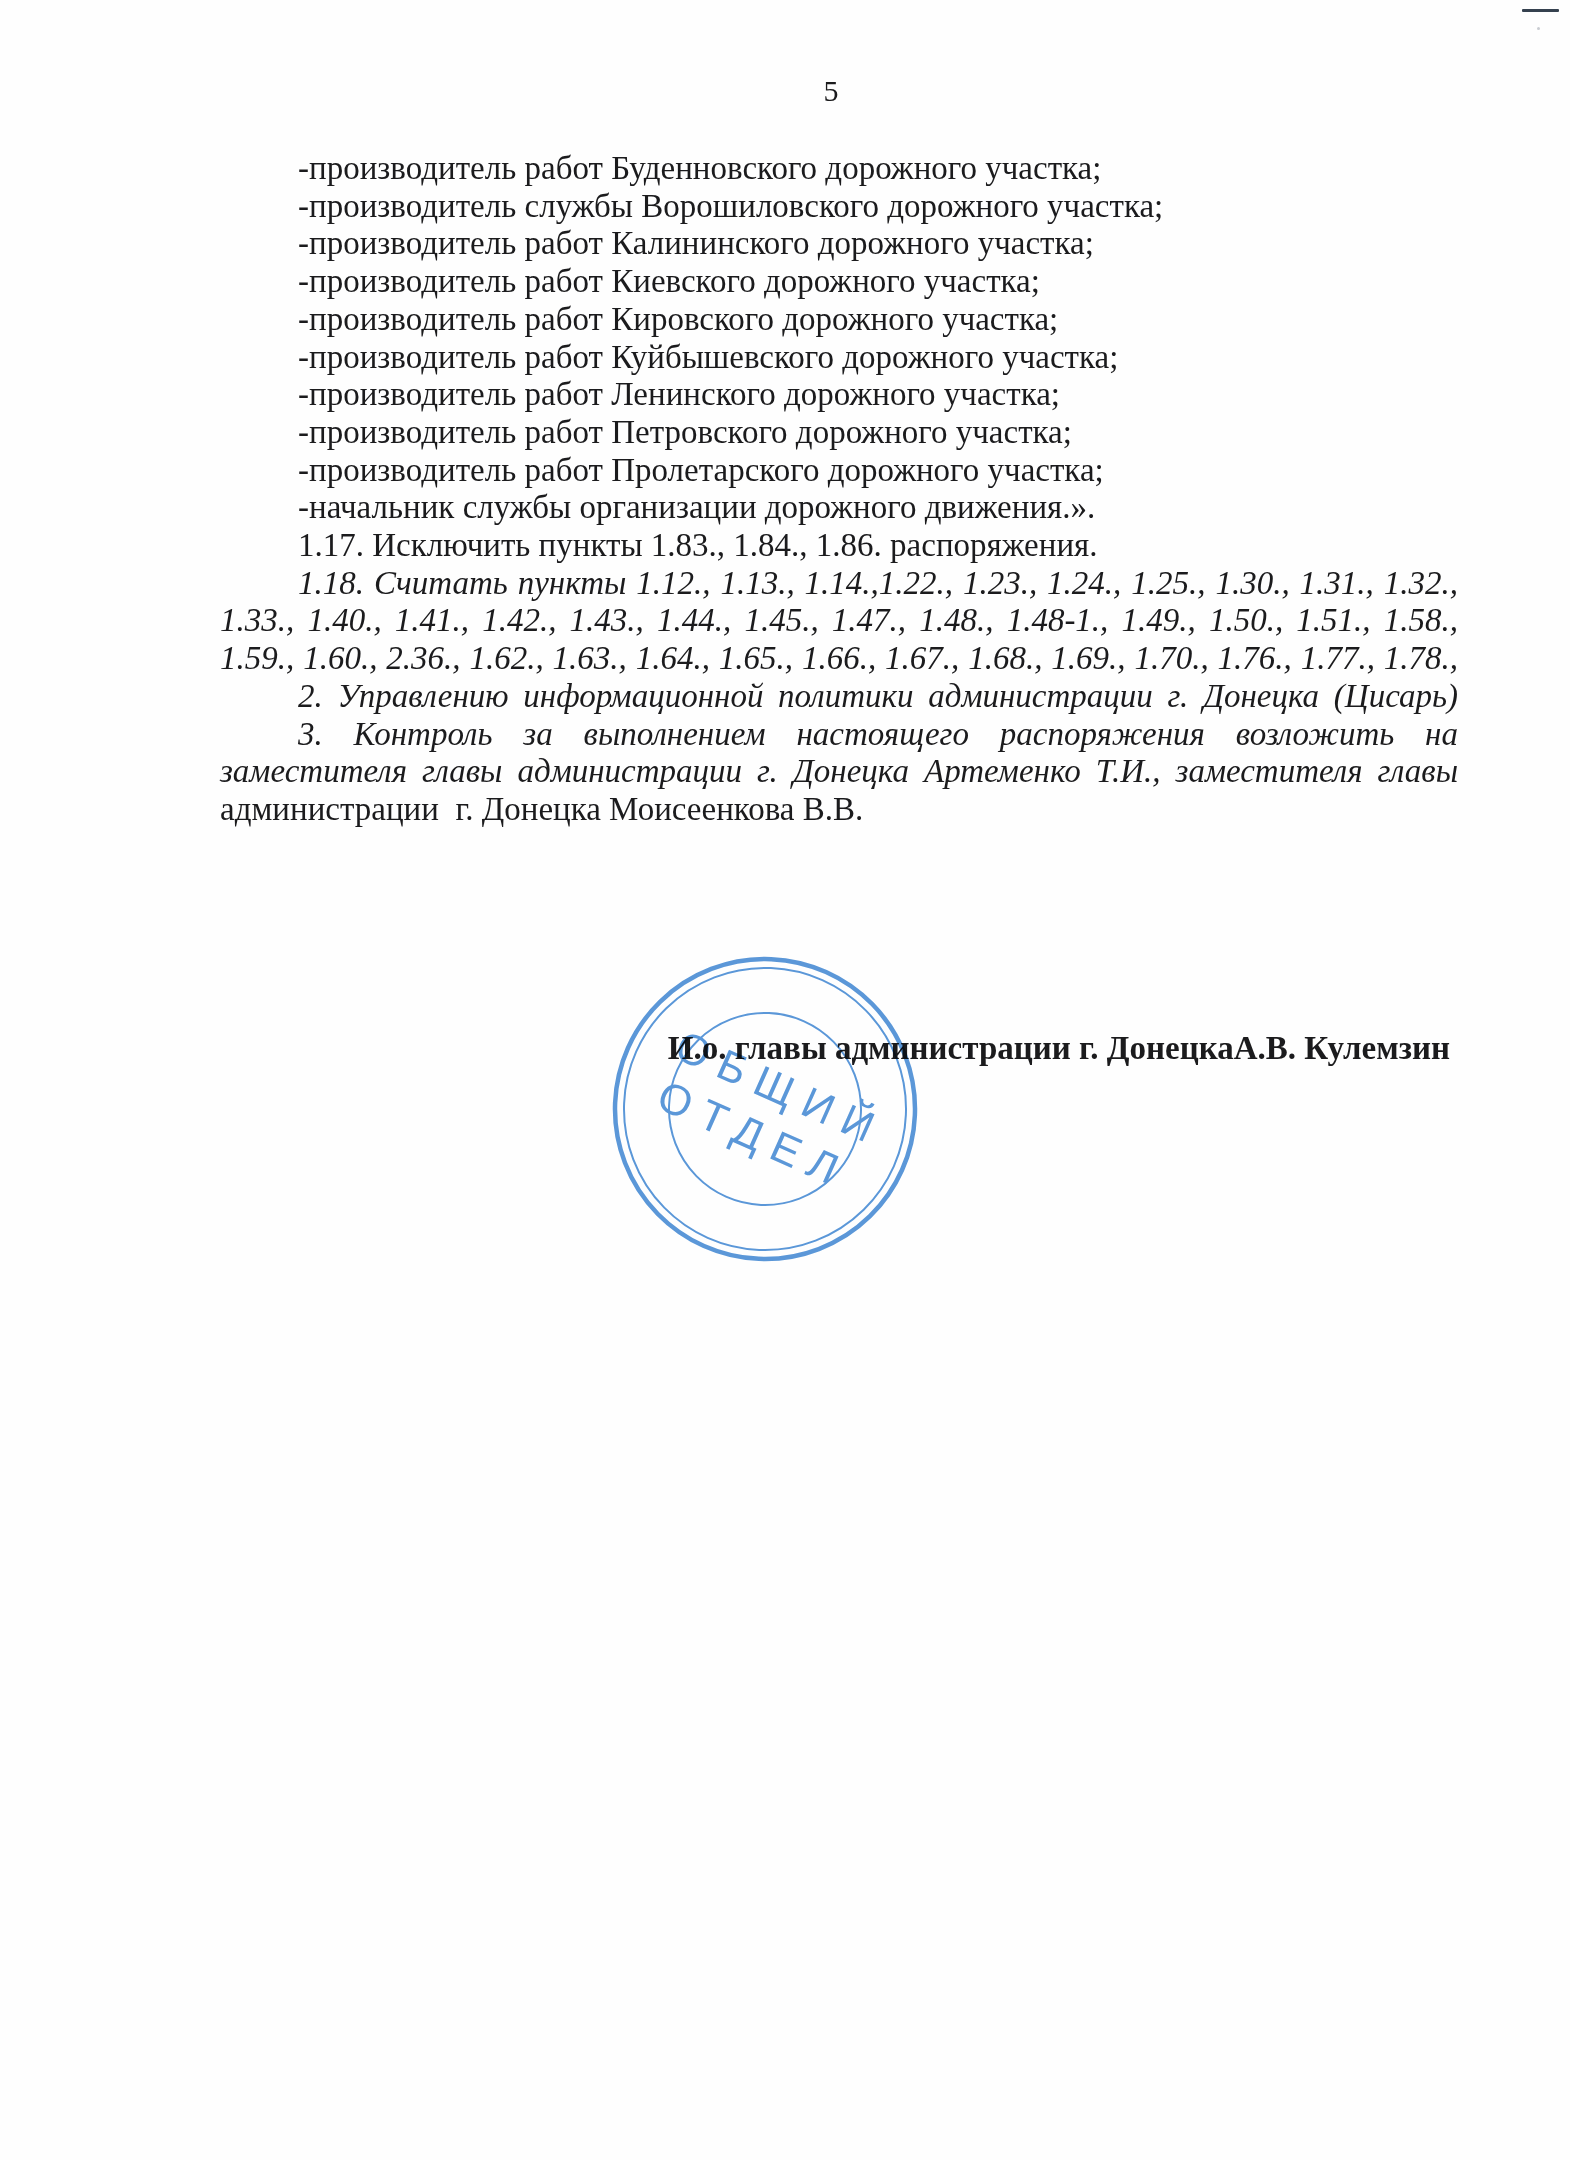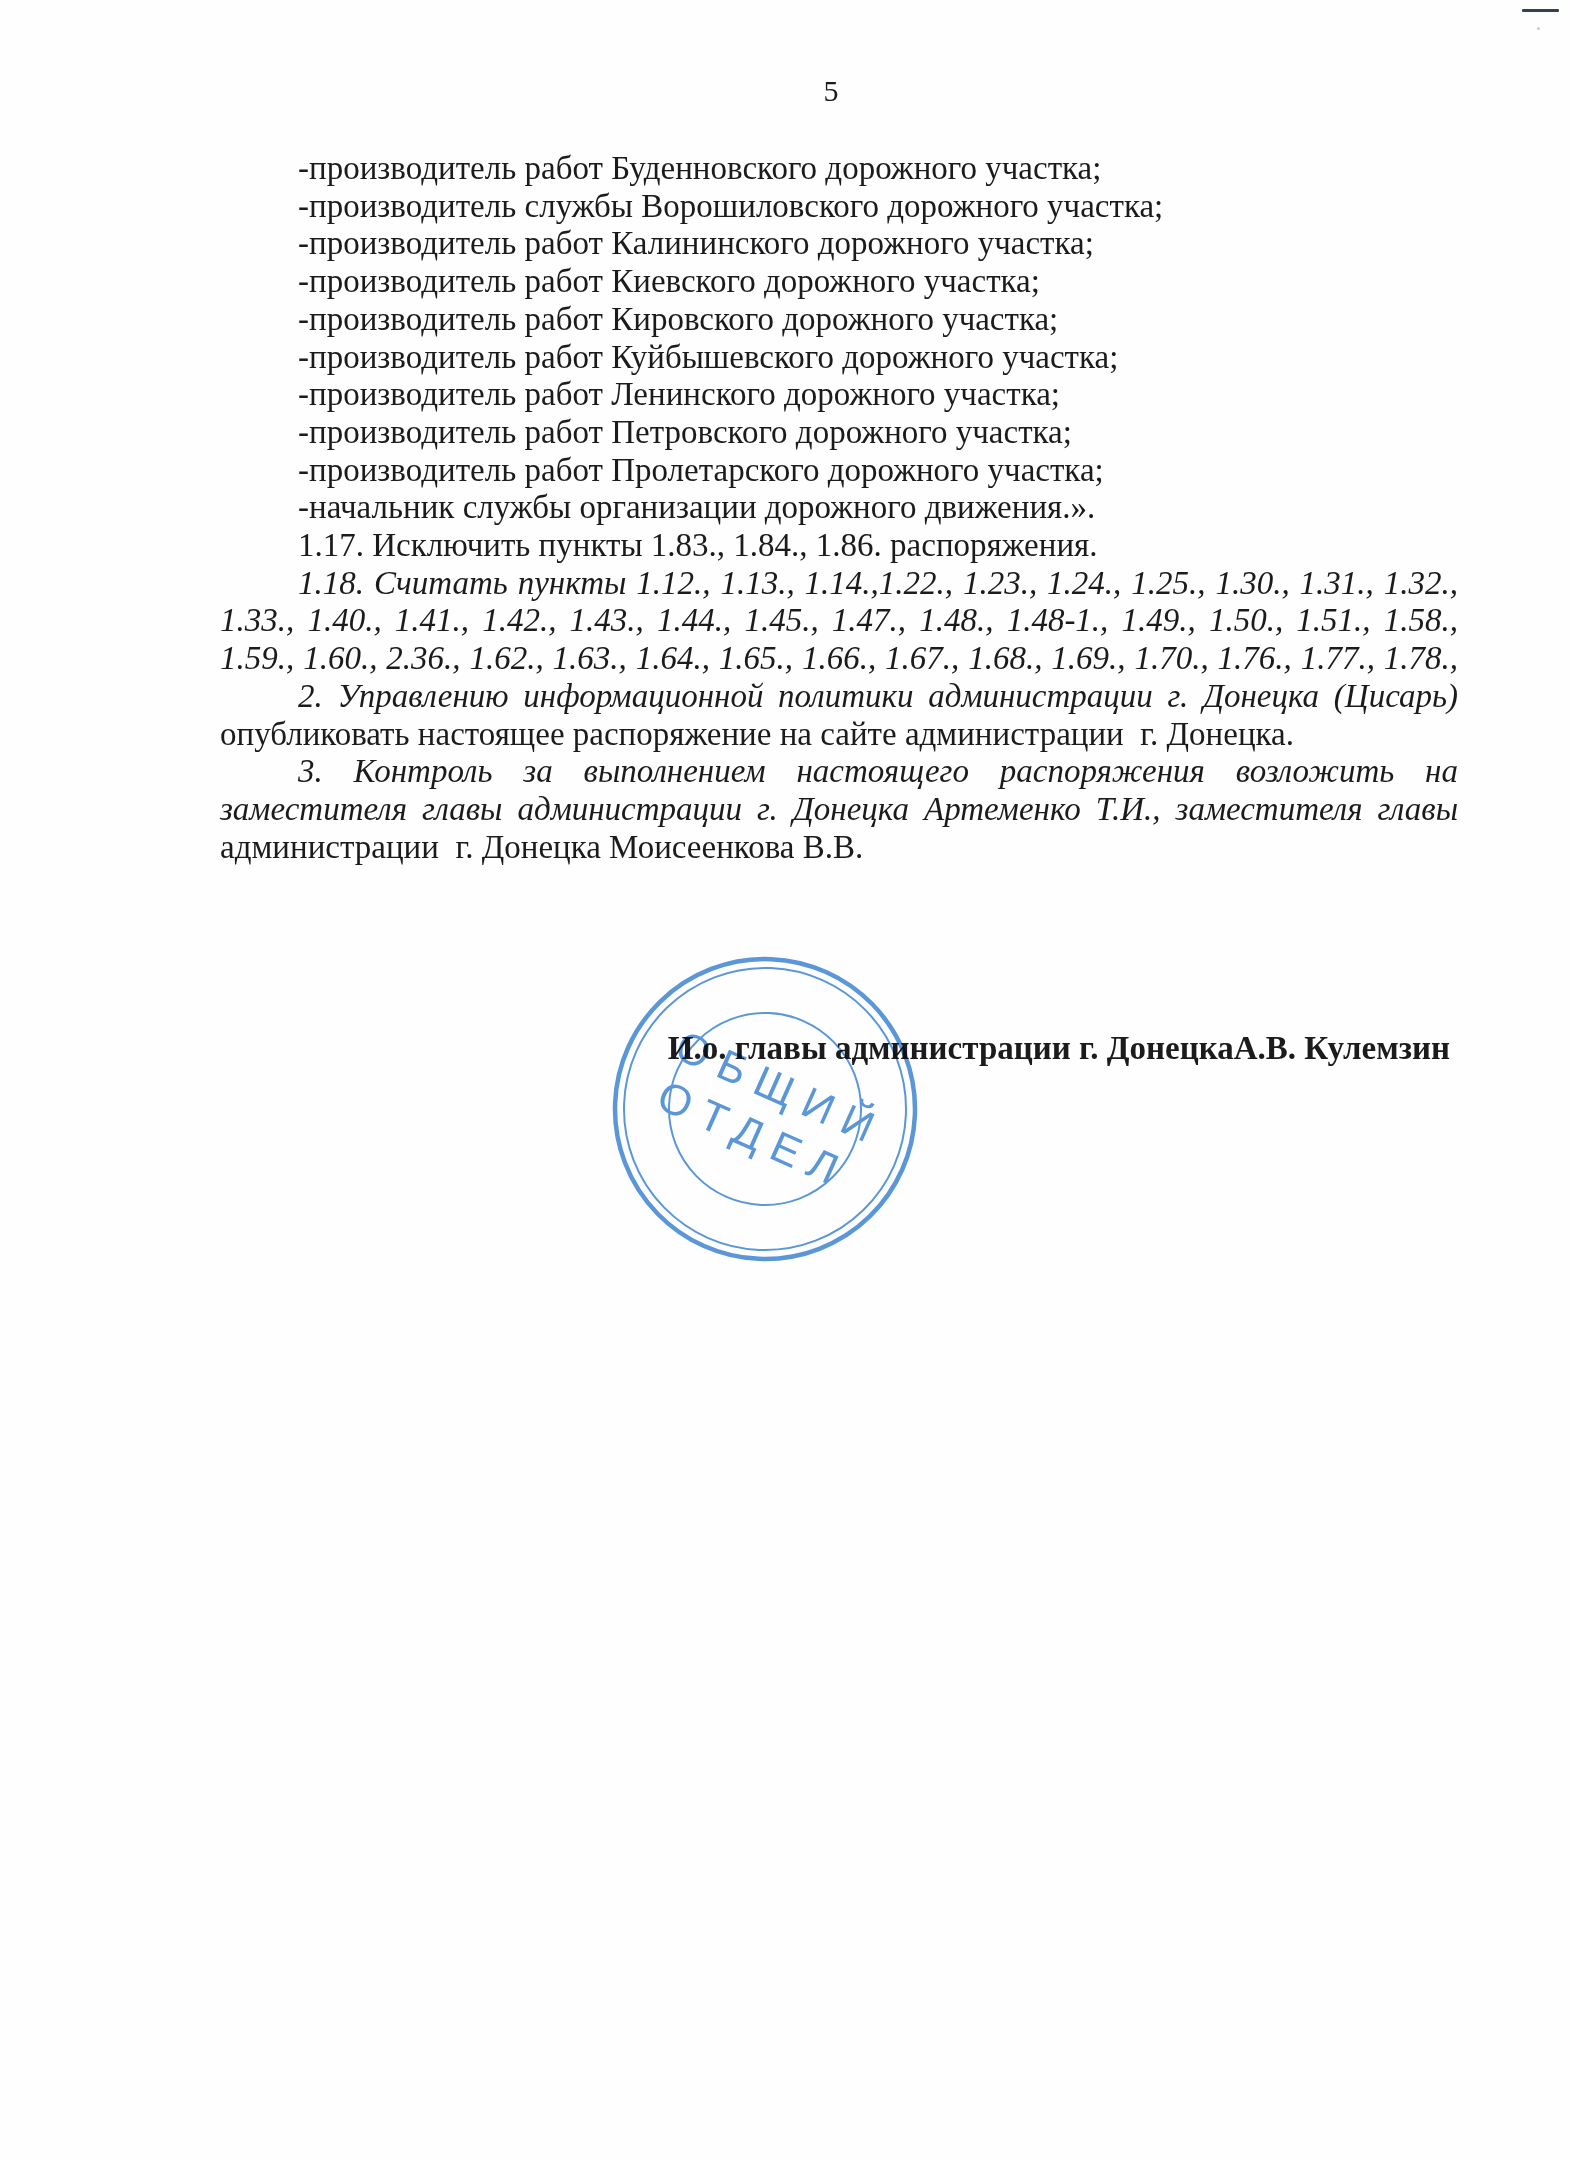--- a/index.html
+++ b/index.html
@@ -46,21 +46,20 @@
       <div class="line ind">-производитель работ Куйбышевского дорожного участка;</div>
       <div class="line ind">-производитель работ Ленинского дорожного участка;</div>
       <div class="line ind">-производитель работ Петровского дорожного участка;</div>
       <div class="line ind">-производитель работ Пролетарского дорожного участка;</div>
       <div class="line ind">-начальник службы организации дорожного движения.».</div>
       <div class="line ind">1.17. Исключить пункты 1.83., 1.84., 1.86. распоряжения.</div>
       <div class="line ind just">1.18. Считать пункты 1.12., 1.13., 1.14.,1.22., 1.23., 1.24., 1.25., 1.30., 1.31., 1.32.,</div>
       <div class="line just">1.33., 1.40., 1.41., 1.42., 1.43., 1.44., 1.45., 1.47., 1.48., 1.48-1., 1.49., 1.50., 1.51., 1.58.,</div>
       <div class="line just">1.59., 1.60., 2.36., 1.62., 1.63., 1.64., 1.65., 1.66., 1.67., 1.68., 1.69., 1.70., 1.76., 1.77., 1.78.,</div>
       <div class="line ind just">2. Управлению информационной политики администрации г. Донецка (Цисарь)</div>
-      <div class="line">опубликовать настоящее распоряжение на сайте администрации  г. Донецка.</div>
       <div class="line ind just">3. Контроль за выполнением настоящего распоряжения возложить на</div>
       <div class="line just">заместителя главы администрации г. Донецка Артеменко Т.И.,  заместителя главы</div>
       <div class="line">администрации  г. Донецка Моисеенкова В.В.</div>
     </div>
 
   <div class="sig-row">
     <span>И.о. главы администрации г. Донецка</span>
     <span>А.В. Кулемзин</span>
   </div>
 

